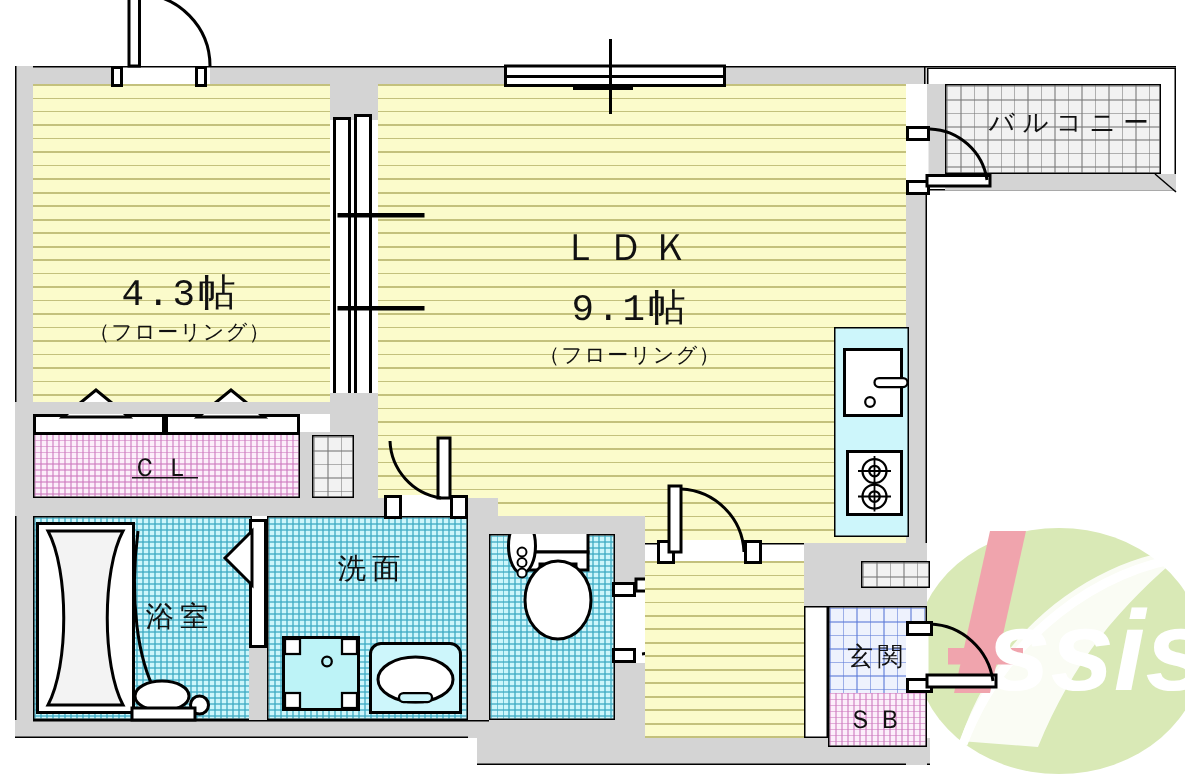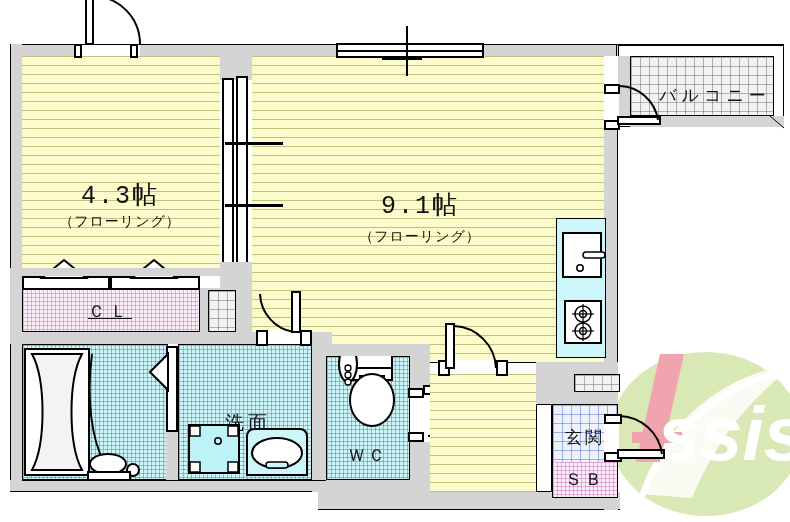--- a/index.html
+++ b/index.html
@@ -49,21 +49,21 @@
   .white{background:#ffffff;}
   .k-tile{background:#cdf6fb;border:1px solid #000;}
 
   
   .lbl{position:absolute;text-align:center;color:#111;white-space:nowrap;
        font-family:"Liberation Sans","DejaVu Sans",sans-serif;}
   .lbl-room{font-size:25px;letter-spacing:5px;}
   .lbl-size{font-size:25px;letter-spacing:2px;font-family:Liberation Mono, monospace;}
   .lbl-sub{font-size:14px;letter-spacing:1px;}
   .lbl-sm{font-size:17px;letter-spacing:3px;}
-  .lbl-md{font-size:19px;letter-spacing:4px;margin-top:44px;}
+  .lbl-md{font-size:19px;letter-spacing:4px;}
   .lbl-cl{font-size:17px;letter-spacing:5px;}
   .lbl-bal{font-size:17px;letter-spacing:5px;}
 
   .ln{position:absolute;background:#000;}
   svg{display:block;overflow:visible;}
 </style>
 </head>
 <body>
 
 <div id="plan">
@@ -94,41 +94,42 @@
   <div class="abs wall-nb" style="left:318px;top:480px;width:210px;height:30px;border-bottom:1px solid #000;"></div>
   <div class="abs wall-nb" style="left:440px;top:492px;width:180px;height:18px;border-bottom:1px solid #000;"></div>
 
   <div class="abs wall-nb" style="left:604px;top:130px;width:14px;height:380px;border-right:1px solid #000;"></div>
   <div class="abs wall-nb" style="left:604px;top:498px;width:14px;height:12px;"></div>
 
   <div class="abs" style="left:618px;top:45px;width:166px;height:82px;border:1px solid #000;background:#fff;"></div>
   <div class="abs wall-nb" style="left:618px;top:56px;width:12px;height:60px;"></div>
   <div class="abs wall-nb" style="left:630px;top:116px;width:154px;height:11px;"></div>
   <div class="abs floor-tile-gray" style="left:630px;top:56px;width:144px;height:60px;border:1px solid #000;"></div>
-  <div class="lbl lbl-bal" style="left:650px;top:84px;width:130px;font-family:Liberation Mono, monospace;">バルコニー</div>
+  <div class="lbl lbl-bal" style="left:650px;top:70px;width:130px;font-family:Liberation Mono, monospace;">バルコニー</div>
 
   <svg class="abs" style="left:770px;top:116px;width:20px;height:16px;">
     <path d="M0 0 L14 12" stroke="#000" stroke-width="1" fill="none"></path>
   </svg>
 
   <div class="abs floor-wood" style="left:22px;top:56px;width:198px;height:212px;"></div>
   <div class="lbl lbl-size" style="left:40px;top:178px;width:160px;">4.3帖</div>
   <div class="lbl lbl-sub" style="left:36px;top:213px;width:168px;">（フローリング）</div>
 
   <div>
     <div class="abs white" style="left:74px;top:44px;width:66px;height:12px;border-top:1px solid #000;"></div>
     <div class="abs" style="left:74px;top:44px;width:8px;height:14px;border:2px solid #000;background:#fff;"></div>
     <div class="abs" style="left:130px;top:44px;width:8px;height:14px;border:2px solid #000;background:#fff;"></div>
     <svg class="abs" style="left:74px;top:-6px;width:74px;height:56px;">
       <rect x="12" y="0" width="7" height="50" fill="#fff" stroke="#000" stroke-width="2"></rect>
       <path d="M19 2 A 48 48 0 0 1 66 50" fill="none" stroke="#000" stroke-width="2"></path>
     </svg>
   </div>
 
   <div class="abs floor-wood" style="left:252px;top:56px;width:352px;height:306px;"></div>
+  <div class="lbl lbl-room" style="left:330px;top:148px;width:180px;">ＬＤＫ</div>
   <div class="lbl lbl-size" style="left:330px;top:188px;width:180px;">9.1帖</div>
   <div class="lbl lbl-sub" style="left:318px;top:228px;width:204px;">（フローリング）</div>
 
   <div>
     <div class="abs" style="left:336px;top:43px;width:148px;height:15px;border:2px solid #000;background:#fff;"></div>
     <div class="abs ln" style="left:336px;top:50px;width:148px;height:2px;"></div>
     <div class="abs ln" style="left:406px;top:26px;width:2px;height:50px;"></div>
     <div class="abs ln" style="left:392px;top:50px;width:58px;height:2px;"></div>
     <div class="abs ln" style="left:382px;top:58px;width:40px;height:2px;"></div>
   </div>
@@ -190,20 +191,21 @@
     </svg>
   </div>
 
   <div class="abs wall-nb" style="left:200px;top:288px;width:20px;height:44px;"></div>
   <div class="abs floor-tile-gray" style="left:208px;top:290px;width:28px;height:42px;border:1px solid #000;"></div>
   <div class="abs wall-nb" style="left:22px;top:332px;width:310px;height:12px;"></div>
   <div class="abs wall-nb" style="left:10px;top:268px;width:12px;height:76px;"></div>
   <div class="abs wall-nb" style="left:22px;top:268px;width:198px;height:8px;"></div>
 
   <div class="abs floor-tile-blue" style="left:22px;top:344px;width:146px;height:136px;border:1px solid #000;"></div>
+  <div class="lbl lbl-md" style="left:78px;top:398px;width:84px;">浴室</div>
 
   <div class="abs" style="left:24px;top:348px;width:66px;height:128px;border:2px solid #000;background:#fff;"></div>
   <svg class="abs" style="left:24px;top:348px;width:66px;height:128px;">
     <path d="M8 6 C 22 32, 22 96, 8 122 L58 122 C 44 96, 44 32, 58 6 Z" fill="#f3f3f3" stroke="#000" stroke-width="2"></path>
   </svg>
 
   <svg class="abs" style="left:86px;top:350px;width:60px;height:128px;">
     <path d="M6 4 C 0 50, 6 90, 18 112" fill="none" stroke="#000" stroke-width="2"></path>
     <ellipse cx="22" cy="114" rx="18" ry="10" fill="#fff" stroke="#000" stroke-width="2"></ellipse>
     <circle cx="47" cy="120" r="6" fill="#fff" stroke="#000" stroke-width="2"></circle>
@@ -242,21 +244,20 @@
     <div class="abs" style="left:256px;top:330px;width:12px;height:16px;border:2px solid #000;background:#fff;"></div>
     <div class="abs" style="left:300px;top:330px;width:12px;height:16px;border:2px solid #000;background:#fff;"></div>
     <svg class="abs" style="left:256px;top:288px;width:64px;height:48px;">
       <rect x="36" y="4" width="8" height="40" fill="#fff" stroke="#000" stroke-width="2"></rect>
       <path d="M38 44 A 40 40 0 0 1 4 6" fill="none" stroke="#000" stroke-width="2"></path>
     </svg>
   </div>
 
   <div class="abs wall-nb" style="left:312px;top:344px;width:14px;height:148px;"></div>
   <div class="abs floor-tile-blue" style="left:326px;top:356px;width:84px;height:124px;border:1px solid #000;"></div>
-  <div class="lbl lbl-sm" style="left:332px;top:444px;width:72px;">ＷＣ</div>
   <svg class="abs" style="left:330px;top:352px;width:80px;height:80px;">
     <rect x="22" y="-6" width="40" height="22" fill="#fff" stroke="#000" stroke-width="2"></rect>
     <rect x="22" y="16" width="40" height="12" fill="#fff" stroke="#000" stroke-width="2"></rect>
     <rect x="30" y="24" width="24" height="8" fill="#fff" stroke="#000" stroke-width="2"></rect>
     <ellipse cx="42" cy="48" rx="22" ry="26" fill="#fff" stroke="#000" stroke-width="2"></ellipse>
     <ellipse cx="18" cy="12" rx="9" ry="18" fill="#fff" stroke="#000" stroke-width="2"></ellipse>
     <circle cx="18" cy="16" r="3" fill="#fff" stroke="#000" stroke-width="1.3"></circle>
     <circle cx="18" cy="23" r="3" fill="#fff" stroke="#000" stroke-width="1.3"></circle>
     <circle cx="18" cy="30" r="3" fill="#fff" stroke="#000" stroke-width="1.3"></circle>
   </svg>

